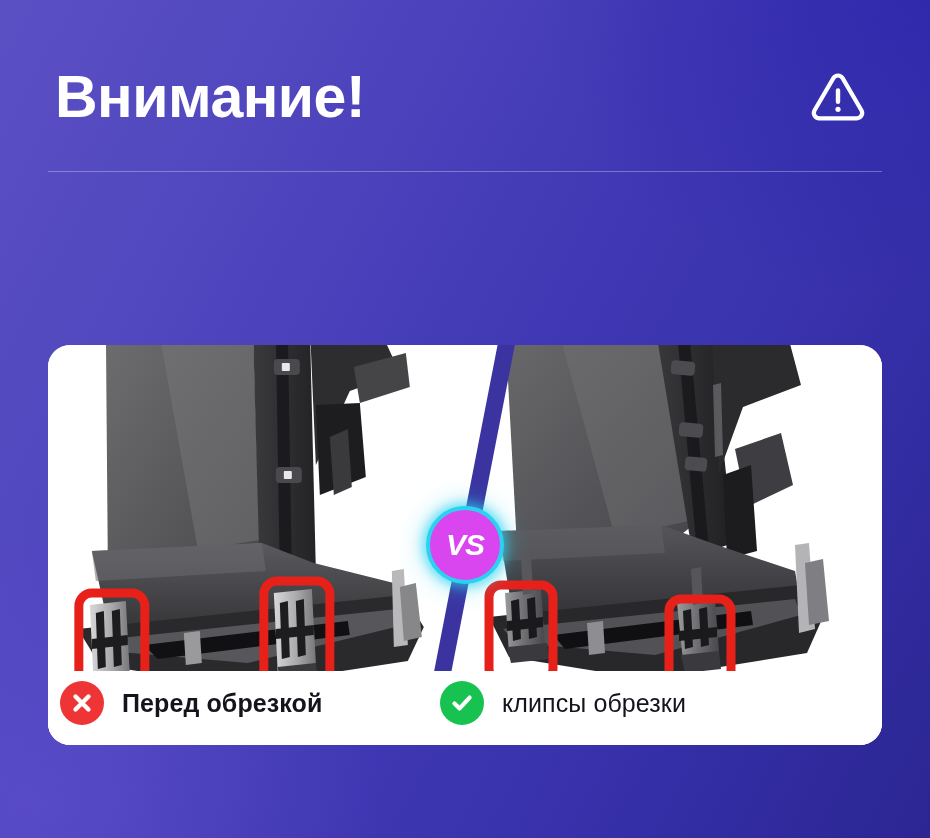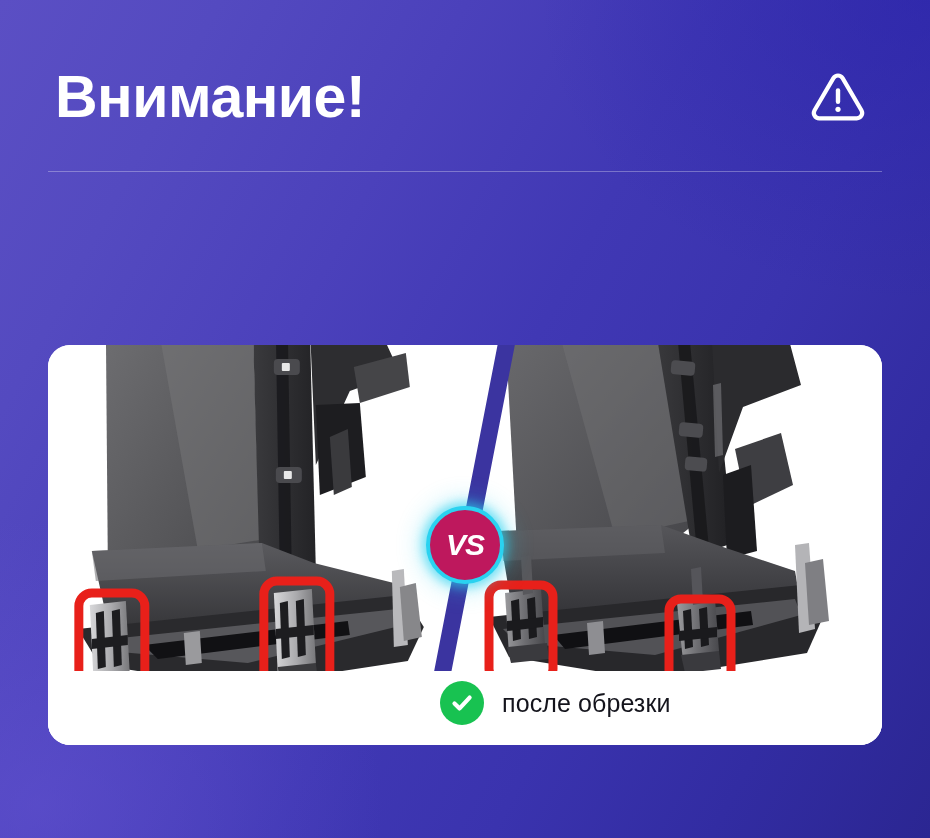--- a/index.html
+++ b/index.html
@@ -130,21 +130,21 @@
 
   
   .vs-badge {
     position: absolute;
     left: 50%;
     top: 50%;
     transform: translate(-50%, -50%);
     width: 78px;
     height: 78px;
     border-radius: 50%;
-    background: #be185d;
+    background: #d946ef;
     border: 4px solid #2ad2f0;
     box-shadow: 0 0 10px 4px rgba(42,210,240,.55),
                 0 0 22px 8px rgba(42,210,240,.25);
     display: flex;
     align-items: center;
     justify-content: center;
     z-index: 6;
   }
   .vs-text {
     color: #ffffff;
@@ -381,28 +381,36 @@
       <div class="diag"></div>
 
       <div class="vs-badge">
         <span class="vs-text">VS</span>
       </div>
 
       <div class="label-cover"></div>
 
       <div class="labels">
 
+        <div class="label-chip chip-left">
+          <span class="badge-ico badge-x">
+            <svg width="26" height="26" viewBox="0 0 26 26" xmlns="http://www.w3.org/2000/svg">
+              <path d="M6.5 6.5 L19.5 19.5 M19.5 6.5 L6.5 19.5" stroke="#ffffff" stroke-width="4.4" stroke-linecap="round"></path>
+            </svg>
+          </span>
+          <span class="label-text bold">Перед обрезкой</span>
+        </div>
 
         <div class="label-chip chip-right">
           <span class="badge-ico badge-ok">
             <svg width="28" height="28" viewBox="0 0 28 28" xmlns="http://www.w3.org/2000/svg">
               <path d="M6.5 14.4 L11.6 19.4 L21.6 8.6" stroke="#ffffff" stroke-width="4.2" stroke-linecap="round" stroke-linejoin="round" fill="none"></path>
             </svg>
           </span>
-          <span class="label-text">после обрезки</span>
+          <span class="label-text">клипсы обрезки</span>
         </div>
 
       </div>
 
     </div>
   </div>
 
 </div>
 
 </body></html>

